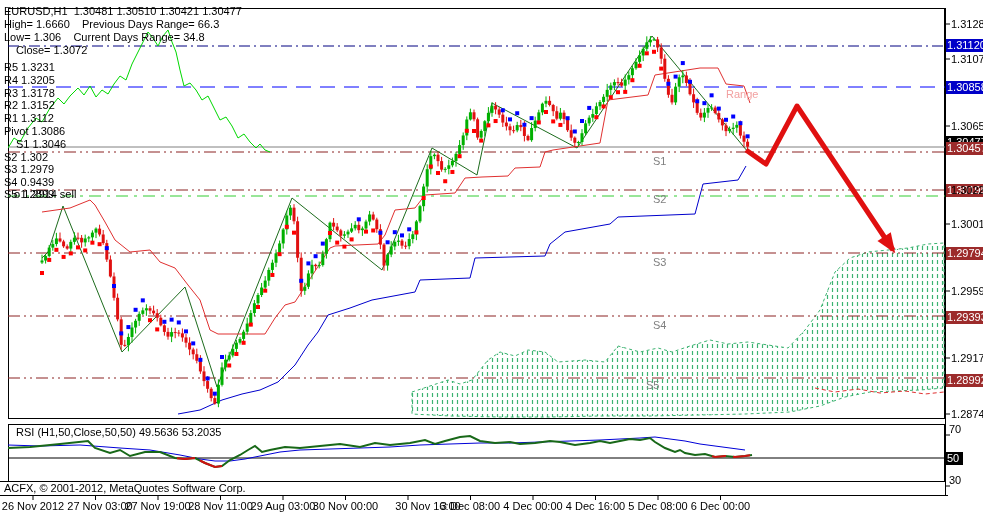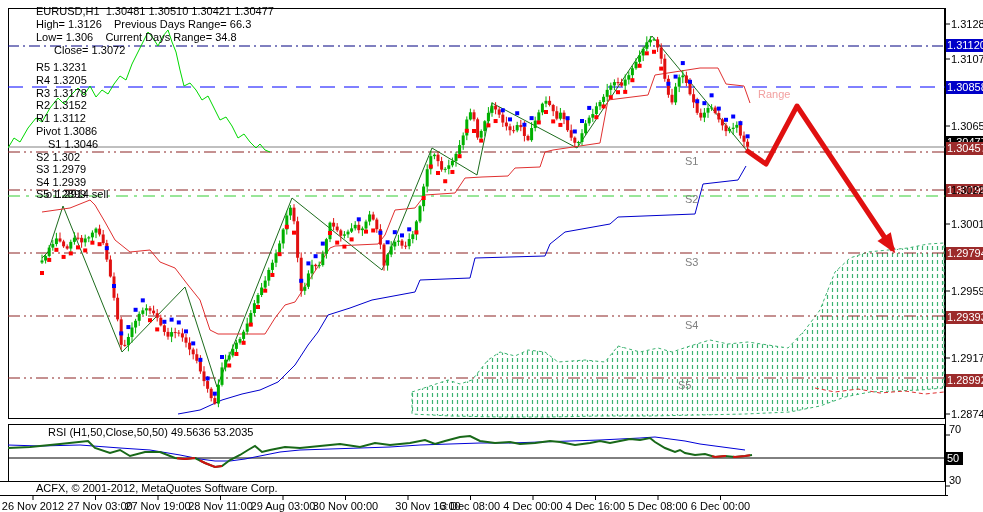--- a/index.html
+++ b/index.html
@@ -1,19 +1,19 @@
 <!DOCTYPE html>
 <html><head>
 <meta charset="utf-8">
 <style>
   html,body{margin:0;padding:0;background:#fff;}
   #root{position:relative;width:983px;height:512px;background:#fff;overflow:hidden;
         font-family:"Liberation Sans",sans-serif;}
   #chart-svg{position:absolute;left:0;top:0;}
-  .lbl{position:absolute;font:11px "Liberation Sans",sans-serif;color:#000;white-space:pre;line-height:12px;margin-left:32px;}
+  .lbl{position:absolute;font:11px "Liberation Sans",sans-serif;color:#000;white-space:pre;line-height:12px;}
   .gray{color:#808080;}
   .pink{color:#f2a0a0;}
   .pricebox{position:absolute;left:946px;width:36px;height:13px;color:#fff;
             font:11px "Liberation Sans",sans-serif;line-height:13px;padding-left:1px;}
   .ticklbl{position:absolute;font:11px "Liberation Sans",sans-serif;color:#000;white-space:pre;}
   .tlabel{position:absolute;font:11px "Liberation Sans",sans-serif;color:#000;white-space:pre;transform:translateX(-50%);}
 </style>
 </head>
 <body>
 
@@ -574,35 +574,35 @@
       <line x1="408" y1="495" x2="408" y2="500" stroke="#000" stroke-width="1"></line>
       <line x1="470.5" y1="495" x2="470.5" y2="500" stroke="#000" stroke-width="1"></line>
       <line x1="533" y1="495" x2="533" y2="500" stroke="#000" stroke-width="1"></line>
       <line x1="595.5" y1="495" x2="595.5" y2="500" stroke="#000" stroke-width="1"></line>
       <line x1="658" y1="495" x2="658" y2="500" stroke="#000" stroke-width="1"></line>
       <line x1="720.5" y1="495" x2="720.5" y2="500" stroke="#000" stroke-width="1"></line>
     </svg>
 
   <div id="labels-layer">
     <div class="lbl" style="left:4px;top:5px">EURUSD,H1  1.30481 1.30510 1.30421 1.30477</div>
-    <div class="lbl" style="left:4px;top:18px">High= 1.3126    Previous Days Range= 66.3</div>
+    <div class="lbl" style="left:4px;top:18px">High= 1.6660    Previous Days Range= 66.3</div>
     <div class="lbl" style="left:4px;top:31px">Low= 1.306    Current Days Range= 34.8</div>
-    <div class="lbl" style="left:22px;top:44px">Close= 1.3072</div>
+    <div class="lbl" style="left:16px;top:44px">Close= 1.3072</div>
 
     <div id="pivot-list">
         <div class="lbl" style="left:4px;top:61px">R5 1.3231</div>
         <div class="lbl" style="left:4px;top:73.8px">R4 1.3205</div>
         <div class="lbl" style="left:4px;top:86.6px">R3 1.3178</div>
         <div class="lbl" style="left:4px;top:99.4px">R2 1.3152</div>
         <div class="lbl" style="left:4px;top:112.2px">R1 1.3112</div>
         <div class="lbl" style="left:4px;top:125px">Pivot 1.3086</div>
         <div class="lbl" style="left:16px;top:137.8px">S1 1.3046</div>
         <div class="lbl" style="left:4px;top:150.60000000000002px">S2 1.302</div>
         <div class="lbl" style="left:4px;top:163.4px">S3 1.2979</div>
-        <div class="lbl" style="left:4px;top:176.2px">S4 1.2939</div>
+        <div class="lbl" style="left:4px;top:176.2px">S4 0.9439</div>
       </div>
 
     <div class="lbl" style="left:4px;top:188px">S5 1.2899</div>
     <div class="lbl" style="left:14px;top:188px">o 1.2914 sell</div>
 
     <div class="lbl pink" style="left:726px;top:88px">Range</div>
 
     <div class="lbl" style="left:16px;top:426px">RSI (H1,50,Close,50,50) 49.5636 53.2035</div>
 
     <div class="lbl" style="left:4px;top:482px">ACFX, © 2001-2012, MetaQuotes Software Corp.</div>

